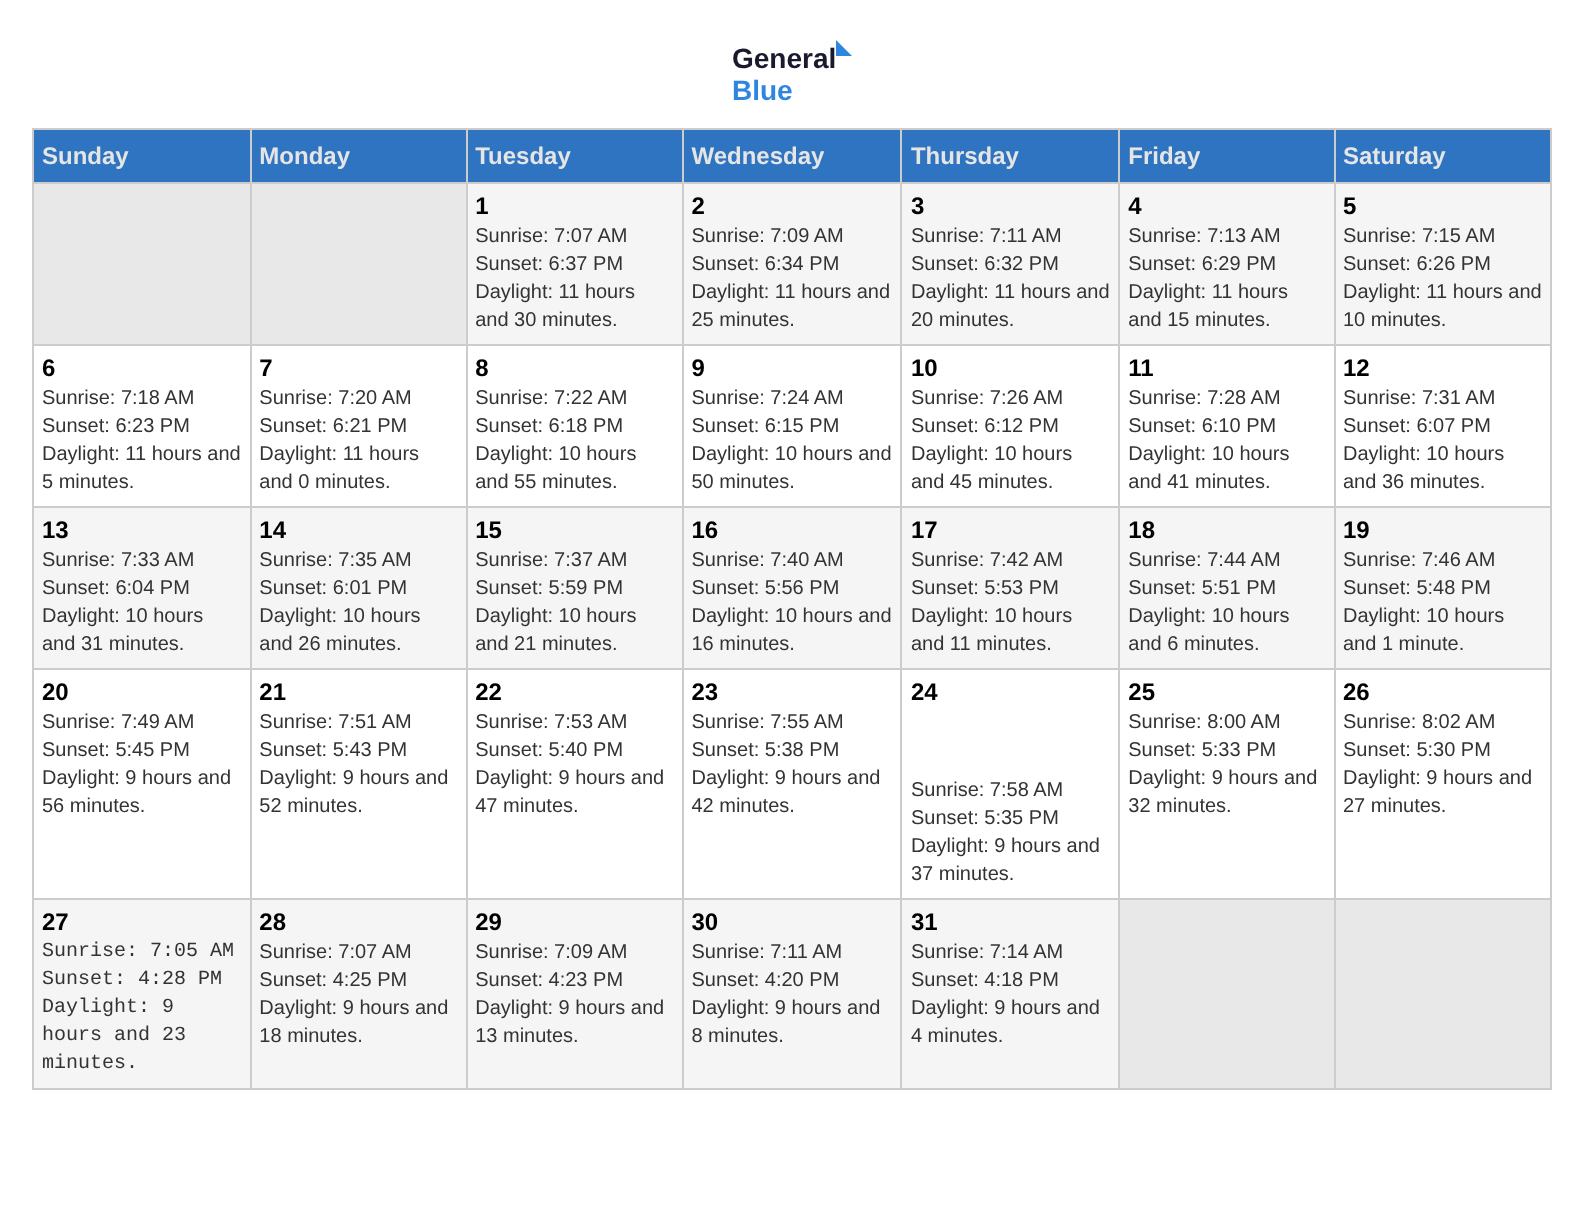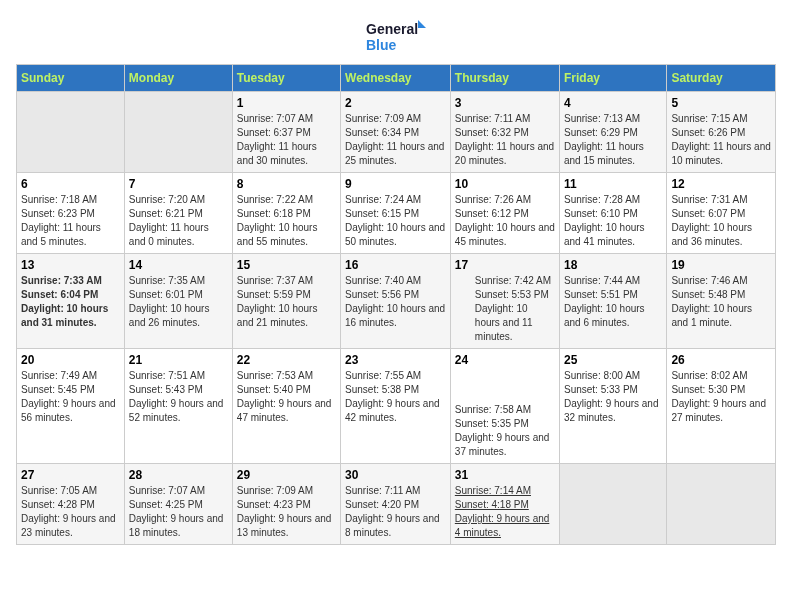--- a/index.html
+++ b/index.html
@@ -34,21 +34,21 @@
       font-weight: normal;
       color: #333;
     }
     table {
       width: 100%;
       border-collapse: collapse;
       font-size: 11px;
     }
     thead tr th {
       background-color: #2e74c0;
-      color: #bef264;
+      color: #e5e5e5;
       padding: 6px 4px;
       text-align: left;
       font-size: 12px;
       font-weight: bold;
       border: 1px solid #ccc;
     }
     tbody tr td {
       border: 1px solid #ccc;
       vertical-align: top;
       padding: 4px;
@@ -180,21 +180,21 @@
         <td>
           <span class="cell-date">12</span>
           <div class="cell-info" style="white-space: pre-line;">Sunrise: 7:31 AM
 Sunset: 6:07 PM
 Daylight: 10 hours and 36 minutes.</div>
         </td>
       </tr>
       <tr>
         <td>
           <span class="cell-date">13</span>
-          <div class="cell-info" style="white-space: pre-line; font-weight: bold;">Sunrise: 7:33 AM
+          <div class="cell-info" style="white-space: pre-line;">Sunrise: 7:33 AM
 Sunset: 6:04 PM
 Daylight: 10 hours and 31 minutes.</div>
         </td>
         <td>
           <span class="cell-date">14</span>
           <div class="cell-info" style="white-space: pre-line;">Sunrise: 7:35 AM
 Sunset: 6:01 PM
 Daylight: 10 hours and 26 minutes.</div>
         </td>
         <td>
@@ -204,21 +204,21 @@
 Daylight: 10 hours and 21 minutes.</div>
         </td>
         <td>
           <span class="cell-date">16</span>
           <div class="cell-info" style="white-space: pre-line;">Sunrise: 7:40 AM
 Sunset: 5:56 PM
 Daylight: 10 hours and 16 minutes.</div>
         </td>
         <td>
           <span class="cell-date">17</span>
-          <div class="cell-info" style="white-space: pre-line; margin-left: 20px;">Sunrise: 7:42 AM
+          <div class="cell-info" style="white-space: pre-line;">Sunrise: 7:42 AM
 Sunset: 5:53 PM
 Daylight: 10 hours and 11 minutes.</div>
         </td>
         <td>
           <span class="cell-date">18</span>
           <div class="cell-info" style="white-space: pre-line;">Sunrise: 7:44 AM
 Sunset: 5:51 PM
 Daylight: 10 hours and 6 minutes.</div>
         </td>
         <td>
@@ -268,21 +268,21 @@
         <td>
           <span class="cell-date">26</span>
           <div class="cell-info" style="white-space: pre-line;">Sunrise: 8:02 AM
 Sunset: 5:30 PM
 Daylight: 9 hours and 27 minutes.</div>
         </td>
       </tr>
       <tr>
         <td>
           <span class="cell-date">27</span>
-          <div class="cell-info" style="white-space: pre-line;">Sunrise: 7:05 AM
+          <div class="cell-info" style="white-space: pre-line; font-family: Liberation Mono, monospace;">Sunrise: 7:05 AM
 Sunset: 4:28 PM
 Daylight: 9 hours and 23 minutes.</div>
         </td>
         <td>
           <span class="cell-date">28</span>
           <div class="cell-info" style="white-space: pre-line;">Sunrise: 7:07 AM
 Sunset: 4:25 PM
 Daylight: 9 hours and 18 minutes.</div>
         </td>
         <td>
@@ -292,21 +292,21 @@
 Daylight: 9 hours and 13 minutes.</div>
         </td>
         <td>
           <span class="cell-date">30</span>
           <div class="cell-info" style="white-space: pre-line;">Sunrise: 7:11 AM
 Sunset: 4:20 PM
 Daylight: 9 hours and 8 minutes.</div>
         </td>
         <td>
           <span class="cell-date">31</span>
-          <div class="cell-info" style="white-space: pre-line; text-decoration: underline;">Sunrise: 7:14 AM
+          <div class="cell-info" style="white-space: pre-line;">Sunrise: 7:14 AM
 Sunset: 4:18 PM
 Daylight: 9 hours and 4 minutes.</div>
         </td>
         <td class="empty-cell"></td>
         <td class="empty-cell"></td>
       </tr>
     </tbody>
 </table>
 
 </body></html>

